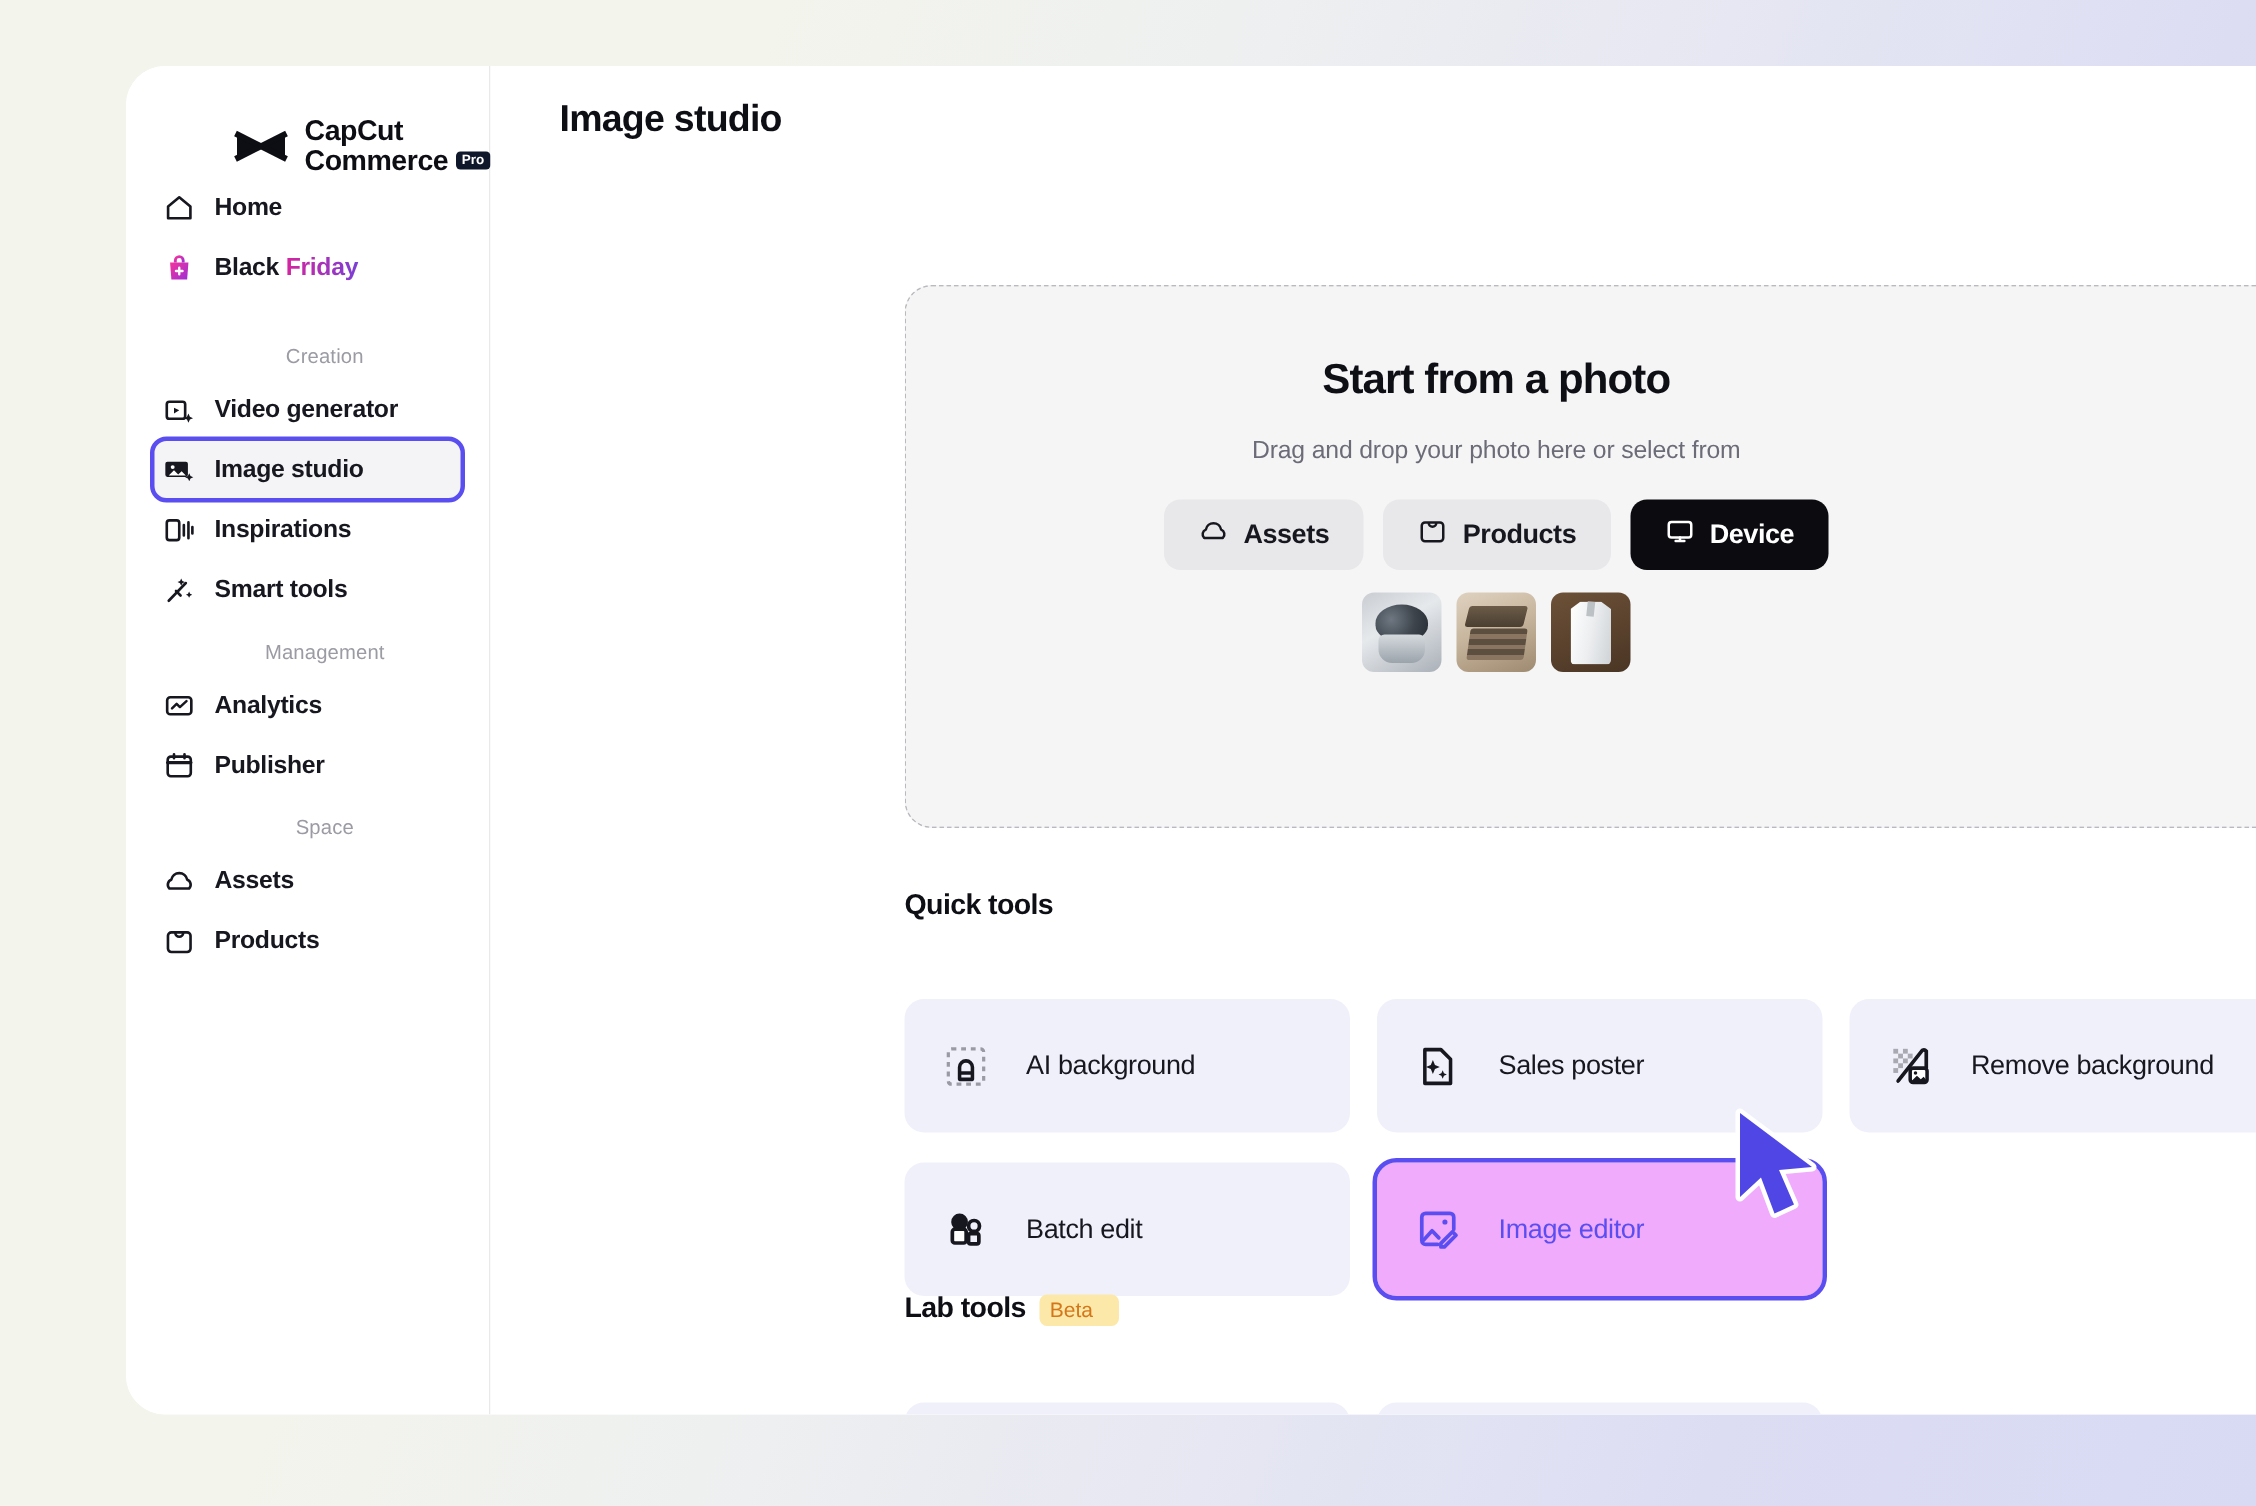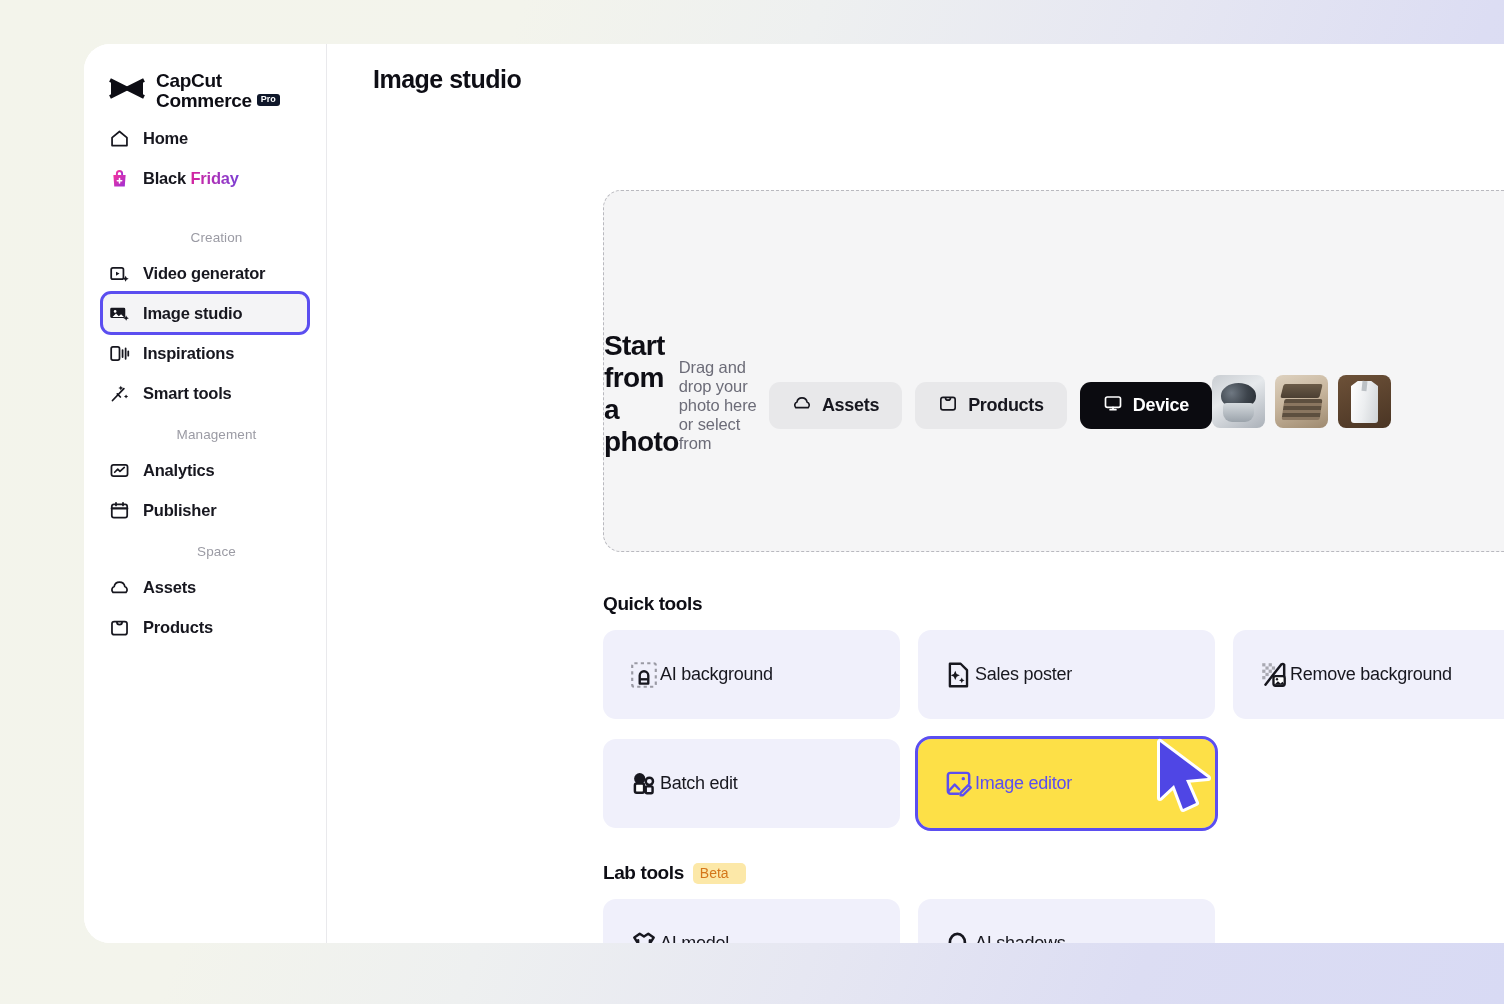--- a/index.html
+++ b/index.html
@@ -42,24 +42,25 @@
     height: 100%;
     background: #ffffff;
     border-right: 1px solid #e9e9ec;
     flex: 0 0 243px;
     padding-top: 14px;
     position: relative;
   }
 
   .brand {
     display: flex;
-    align-items: center;
+    align-items: flex-end;
     gap: 9px;
     padding: 6px 0 0 23px;
     height: 60px;
+    margin-left: 47px;
   }
   .brand-logo { flex: 0 0 auto; }
   .brand-text {
     display: flex;
     flex-direction: column;
     line-height: 1.06;
   }
   .brand-line1 {
     font-size: 19px;
     font-weight: bold;
@@ -174,21 +175,21 @@
     border: 1.6px dashed #b9b9bf;
     border-radius: 18px;
     overflow: hidden;
   }
   #hero-inner {
     position: absolute;
     left: 0; top: 0;
     width: 787px;
     height: 100%;
     display: flex;
-    flex-direction: row;
+    flex-direction: column;
     align-items: center;
     padding-top: 46px;
   }
   #hero-title {
     font-size: 28px;
     font-weight: bold;
     color: #0e0e15;
     letter-spacing: -0.6px;
   }
   #hero-sub {
@@ -288,39 +289,40 @@
   #quick-row-2 { top: 625px; }
   #lab-row-1 { top: 785px; }
 
   .tool-card {
     width: 297px;
     height: 89px;
     background: #f0f0fb;
     border-radius: 13px;
     display: flex;
     align-items: center;
-    gap: 0;
+    gap: 24px;
     padding-left: 25px;
     cursor: pointer;
     flex: 0 0 297px;
     position: relative;
+    margin-top: 36px;
   }
   .tool-card .tc-ico {
     width: 32px; height: 32px;
     display: flex; align-items: center; justify-content: center;
     flex: 0 0 32px;
   }
   .tool-card .tc-txt {
     font-size: 18px;
     color: #17171f;
     letter-spacing: -0.25px;
     white-space: nowrap;
   }
   .tool-card.selected {
-    background: #fde047;
+    background: #f0abfc;
     outline: 3.5px solid #5b4ef0;
     outline-offset: 0px;
     z-index: 5;
   }
   .tool-card.selected .tc-txt { color: #5b4ef0; }
 
   
   #cursor {
     position: absolute;
     left: 1152px;

